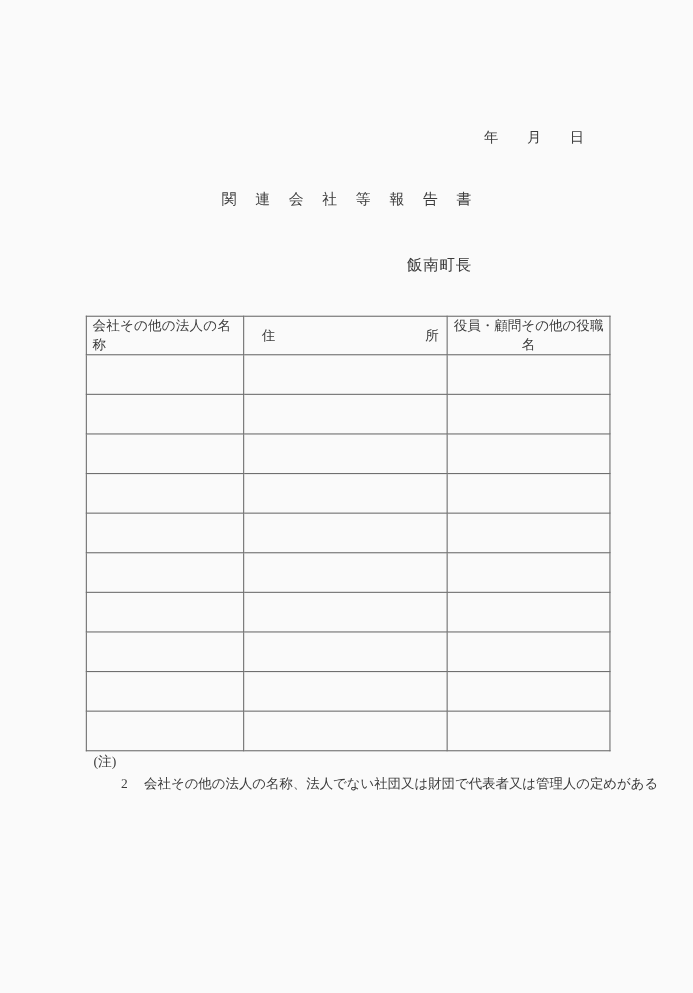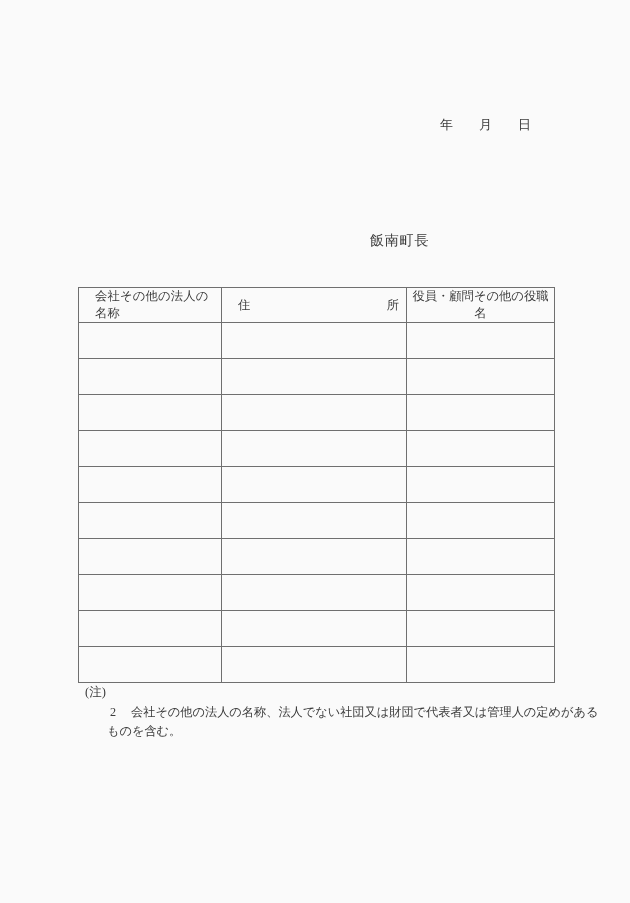--- a/index.html
+++ b/index.html
@@ -67,21 +67,21 @@
   table.report-table th,
   table.report-table td {
     border: 1px solid var(--line);
     font-size: 12.3px;
     font-weight: normal;
     color: var(--ink);
     vertical-align: middle;
   }
   table.report-table thead tr { height: 31px; }
   table.report-table tbody tr { height: 36px; }
-  th.col-company { text-align: left; padding-left: 16px; letter-spacing: 0.2px; }
+  th.col-company { text-align: left; padding-left: 5px; letter-spacing: 0.2px; }
   th.col-address { padding: 0 7px 0 16px; }
   th.col-address .justify {
     display: flex;
     justify-content: space-between;
     align-items: center;
   }
   th.col-position { text-align: center; padding: 0 1px; letter-spacing: 0; margin-top: 28px; }
   .notes-label {
     position: absolute;
     left: 85px;
@@ -110,20 +110,21 @@
 
 <div class="page">
 
 
   <div class="date-row">
     <span>年</span>
     <span>月</span>
     <span>日</span>
   </div>
 
+  <div class="doc-title">関連会社等報告書</div>
 
   <div class="addressee">飯南町長</div>
 
   <table class="report-table">
     <colgroup>
       <col style="width:143px">
       <col style="width:185px">
       <col style="width:148px">
     </colgroup>
     <thead>
@@ -191,18 +192,15 @@
         </tr>
       </tbody>
   </table>
 
   <div class="notes-label">(注)</div>
 
   <div class="notes">
     <div>
       <span class="note-num">2</span><span>会社その他の法人の名称、法人でない社団又は財団で代表者又は管理人の定めがある</span>
     </div>
-    <div class="note-continuation">
-      <span>ものを含む。</span>
-    </div>
   </div>
 
 </div>
 
 </body></html>

